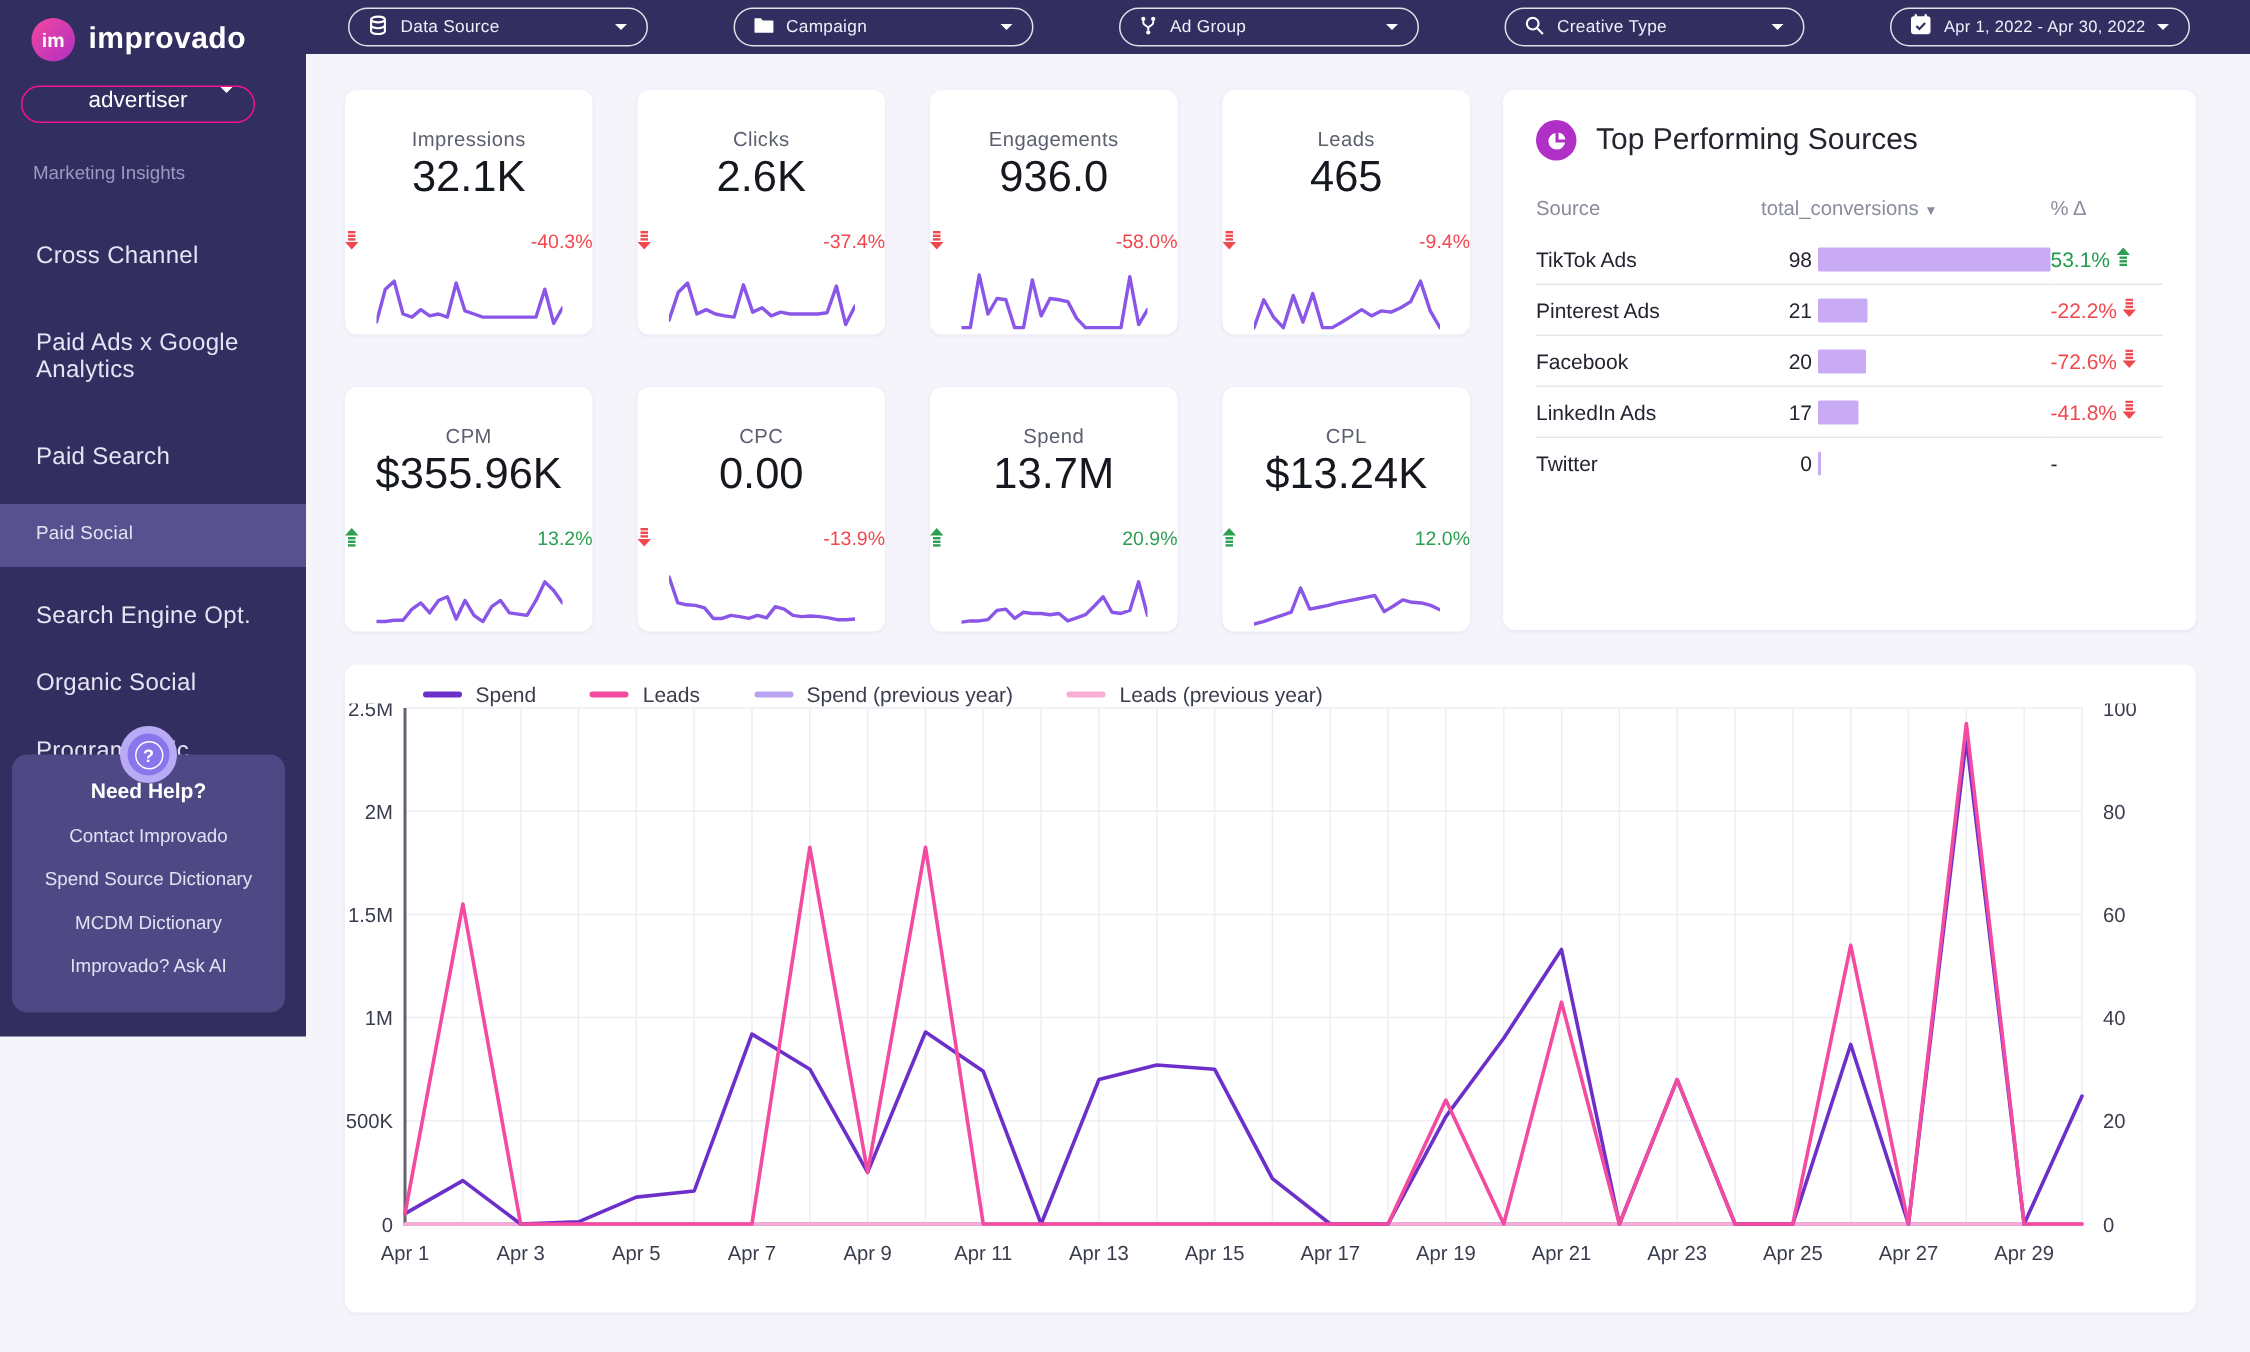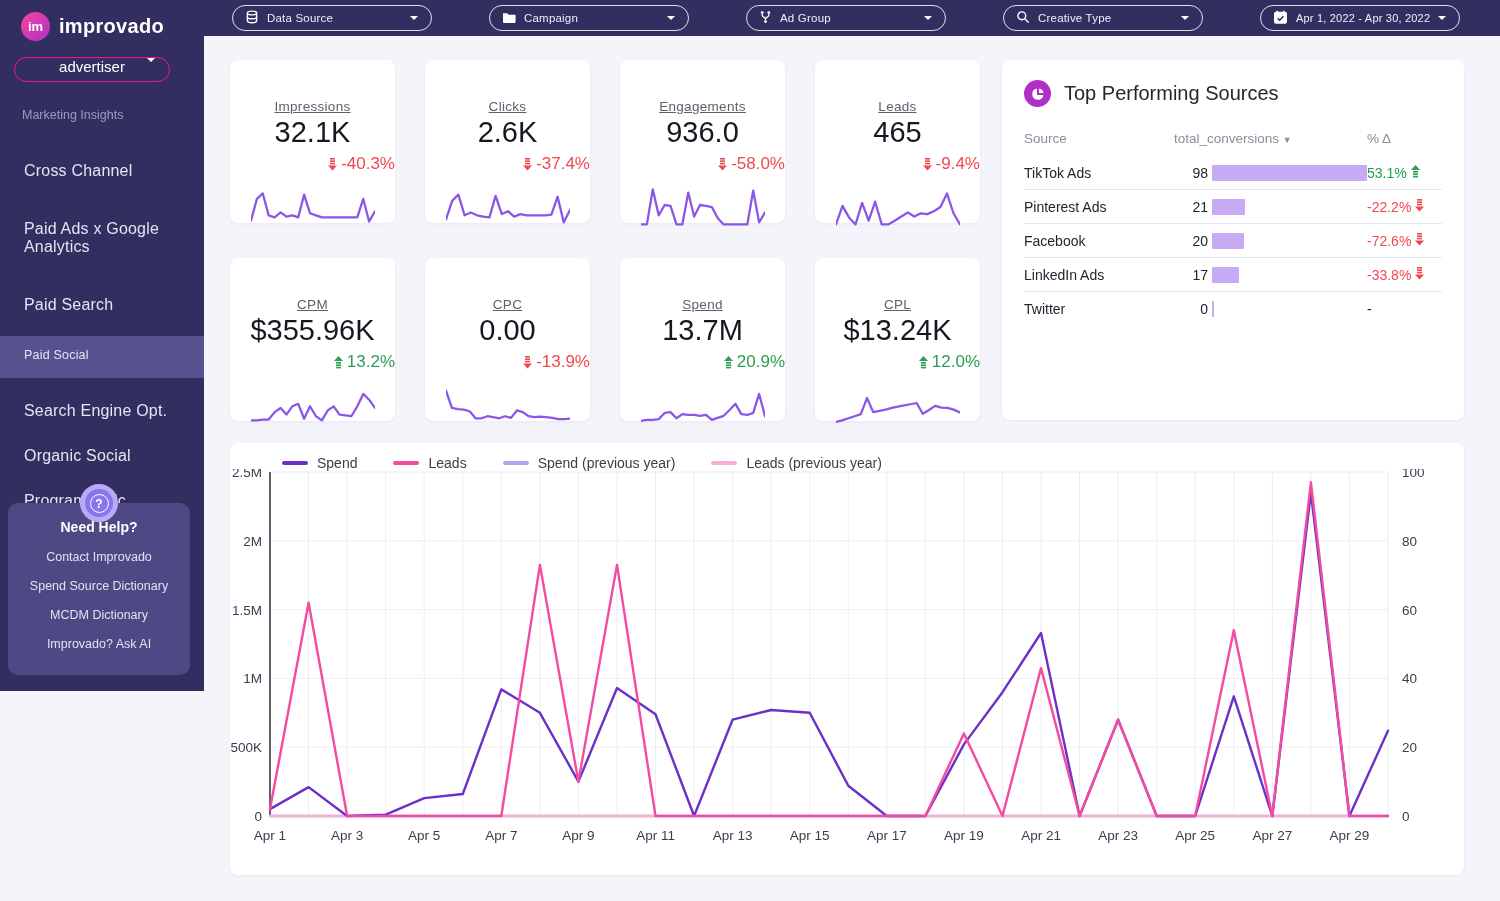--- a/index.html
+++ b/index.html
@@ -60,25 +60,25 @@
   .help-link { margin-top:15px; color:#e3e0f3; font-size:12.5px; cursor:pointer; }
 
   
   .main { position:absolute; left:204px; top:36px; right:0; bottom:0;
     background:#f5f4fb; }
   .card { background:#fff; border-radius:8px;
     box-shadow:0 1px 3px rgba(40,35,90,.06); }
 
   .kpi-grid { position:absolute; left:26px; top:24px; width:750px; }
   .kpi-card { position:absolute; width:165px; height:163px; text-align:center; }
-  .kpi-title { margin-top:39px; font-size:13.5px; color:#5c5f6e;
-    letter-spacing:.3px;text-decoration:underline; }
+  .kpi-title { margin-top:25px; font-size:13.5px; color:#5c5f6e;
+    letter-spacing:.3px; }
   .kpi-value { margin-top:2px; font-size:29px; color:#16181f; }
-  .kpi-delta { margin-top:5px; font-size:17px; display:flex;
-    align-items:center; justify-content:flex-end; gap:4px; }
+  .kpi-delta { margin-top:18px; font-size:13px; display:flex;
+    align-items:center; justify-content:space-between; gap:4px; }
   .kpi-delta.down { color:#f0484f; }
   .kpi-delta.up { color:#2e9e53; }
   .kpi-spark { margin-top:8px; }
 
   
   .sources { position:absolute; left:798px; top:24px; width:462px;
     height:360px; padding:20px 22px 0 22px; }
   .sources-head { display:flex; align-items:center; }
   .sources-icon { width:27px; height:27px; border-radius:50%;
     background:#b02fc6; display:flex; align-items:center;
@@ -355,21 +355,21 @@
               </svg></td>
           </tr>
           <tr>
             <td>LinkedIn Ads</td>
             <td>
               <div class="num-cell">
                 <span class="num-val">17</span>
                 <span class="bar" style="width:26.887755102040817px"></span>
               </div>
             </td>
-            <td class="delta-cell"><span class="down">-33.8%</span> <svg width="9" height="13" viewBox="0 0 9 13" fill="#f0484f">
+            <td class="delta-cell"><span class="down">-41.8%</span> <svg width="9" height="13" viewBox="0 0 9 13" fill="#f0484f">
                 <rect x="2" y="0" width="5" height="1.6"></rect>
                 <rect x="2" y="2.4" width="5" height="1.6"></rect>
                 <rect x="2" y="4.8" width="5" height="1.6"></rect>
                 <polygon points="0,7.4 9,7.4 4.5,12.4"></polygon>
               </svg></td>
           </tr>
           <tr>
             <td>Twitter</td>
             <td>
               <div class="num-cell">

